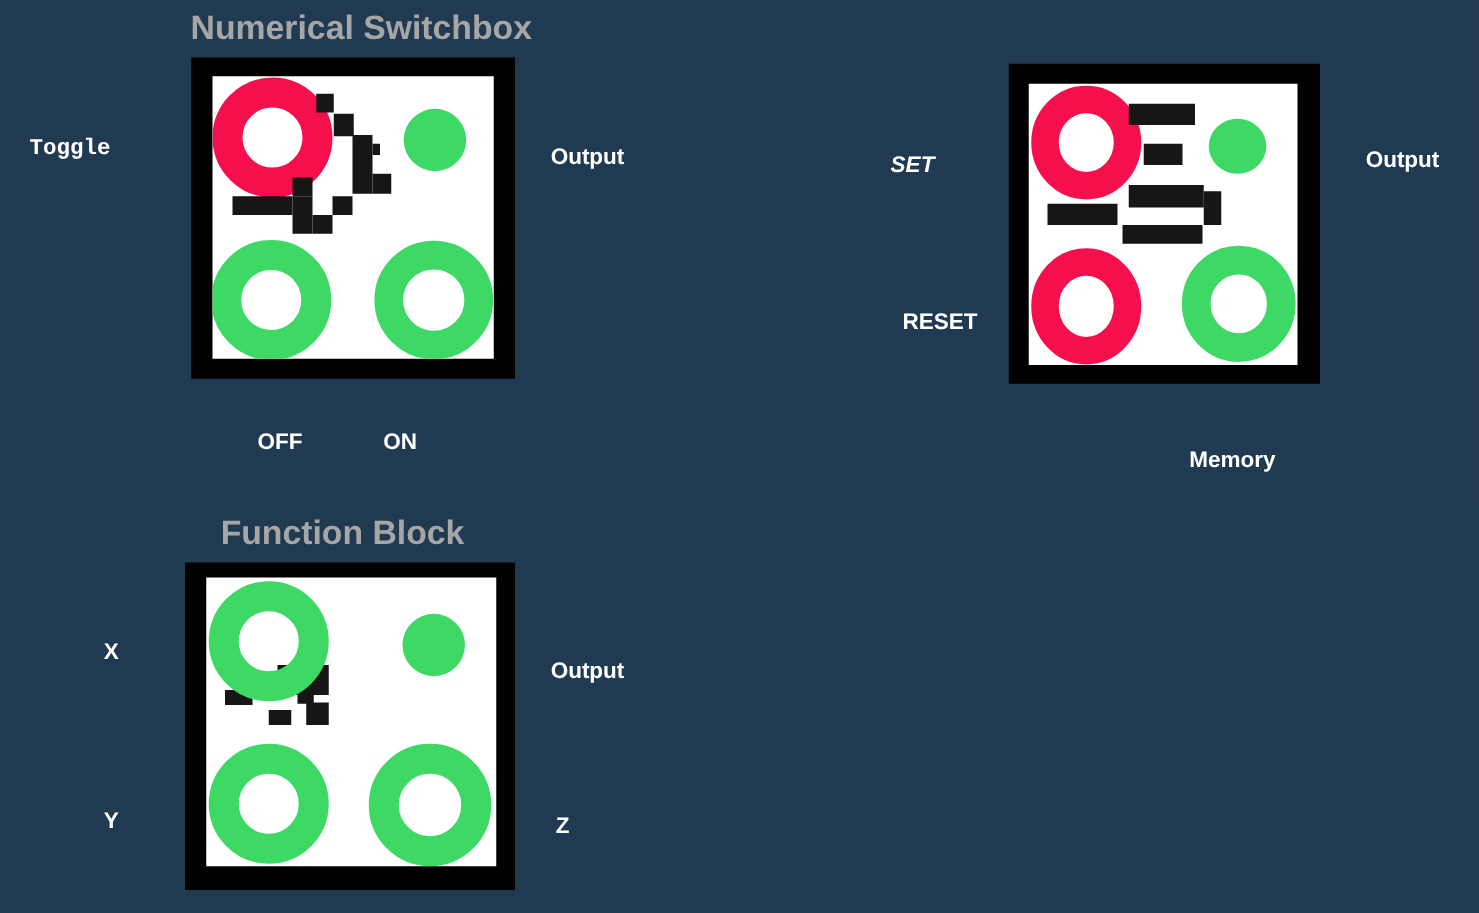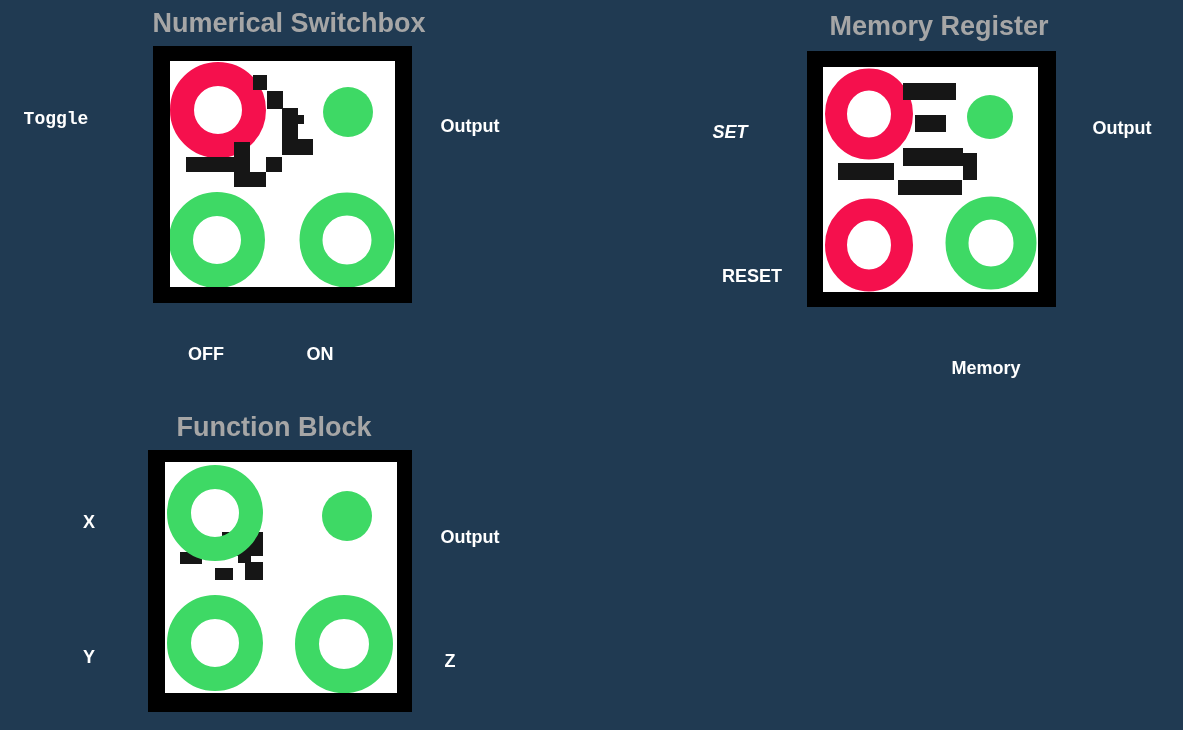--- a/index.html
+++ b/index.html
@@ -66,24 +66,23 @@
           <rect x="64" y="96" width="16" height="30"></rect>
           <rect x="96" y="96" width="16" height="15"></rect>
           <rect x="80" y="111" width="16" height="15"></rect>
         </g>
       </svg>
     </div>
   </div>
 
   <div class="io-label" style="left:56px;top:119px;font-family:Liberation Mono, monospace;">Toggle</div>
   <div class="io-label" style="left:470px;top:126px;">Output</div>
-  <div class="io-label" style="left:206px;top:354px;">OFF</div>
+  <div class="io-label" style="left:224px;top:354px;">OFF</div>
   <div class="io-label" style="left:320px;top:354px;">ON</div>
 
-  <div class="panel-title" style="left:939px;top:26px;">Memory Register</div>
 
   <div class="box" style="left:807px;top:51px;width:249px;height:256px;">
     <div class="box-inner" style="left:16px;top:16px;width:215px;height:225px;">
       <svg width="215" height="225" viewBox="0 0 215 225">
         <ellipse cx="46" cy="47" rx="33" ry="34.5" stroke-width="22" class="red-ring"></ellipse>
         <ellipse cx="167" cy="50" rx="23" ry="22" class="green-dot"></ellipse>
         <ellipse cx="46" cy="178" rx="33" ry="35.5" stroke-width="22" class="red-ring"></ellipse>
         <ellipse cx="168" cy="176" rx="34" ry="35" stroke-width="23" class="green-ring"></ellipse>
         <g class="glyph">
           <rect x="80" y="16" width="53" height="17"></rect>
@@ -91,21 +90,21 @@
           <rect x="80" y="81" width="60" height="18"></rect>
           <rect x="140" y="86" width="14" height="27"></rect>
           <rect x="15" y="96" width="56" height="17"></rect>
           <rect x="75" y="113" width="64" height="15"></rect>
         </g>
       </svg>
     </div>
   </div>
 
   <div class="io-label" style="left:730px;top:132px;font-style:italic;">SET</div>
-  <div class="io-label" style="left:752px;top:276px;">RESET</div>
+  <div class="io-label" style="left:752px;top:258px;">RESET</div>
   <div class="io-label" style="left:1122px;top:128px;">Output</div>
   <div class="io-label" style="left:986px;top:368px;">Memory</div>
 
   <div class="panel-title" style="left:274px;top:427px;">Function Block</div>
 
   <div class="box" style="left:148px;top:450px;width:264px;height:262px;">
     <div class="box-inner" style="left:17px;top:12px;width:232px;height:231px;">
       <svg width="232" height="231" viewBox="0 0 232 231">
         <g class="glyph">
           <rect x="57" y="70" width="41" height="24"></rect>

